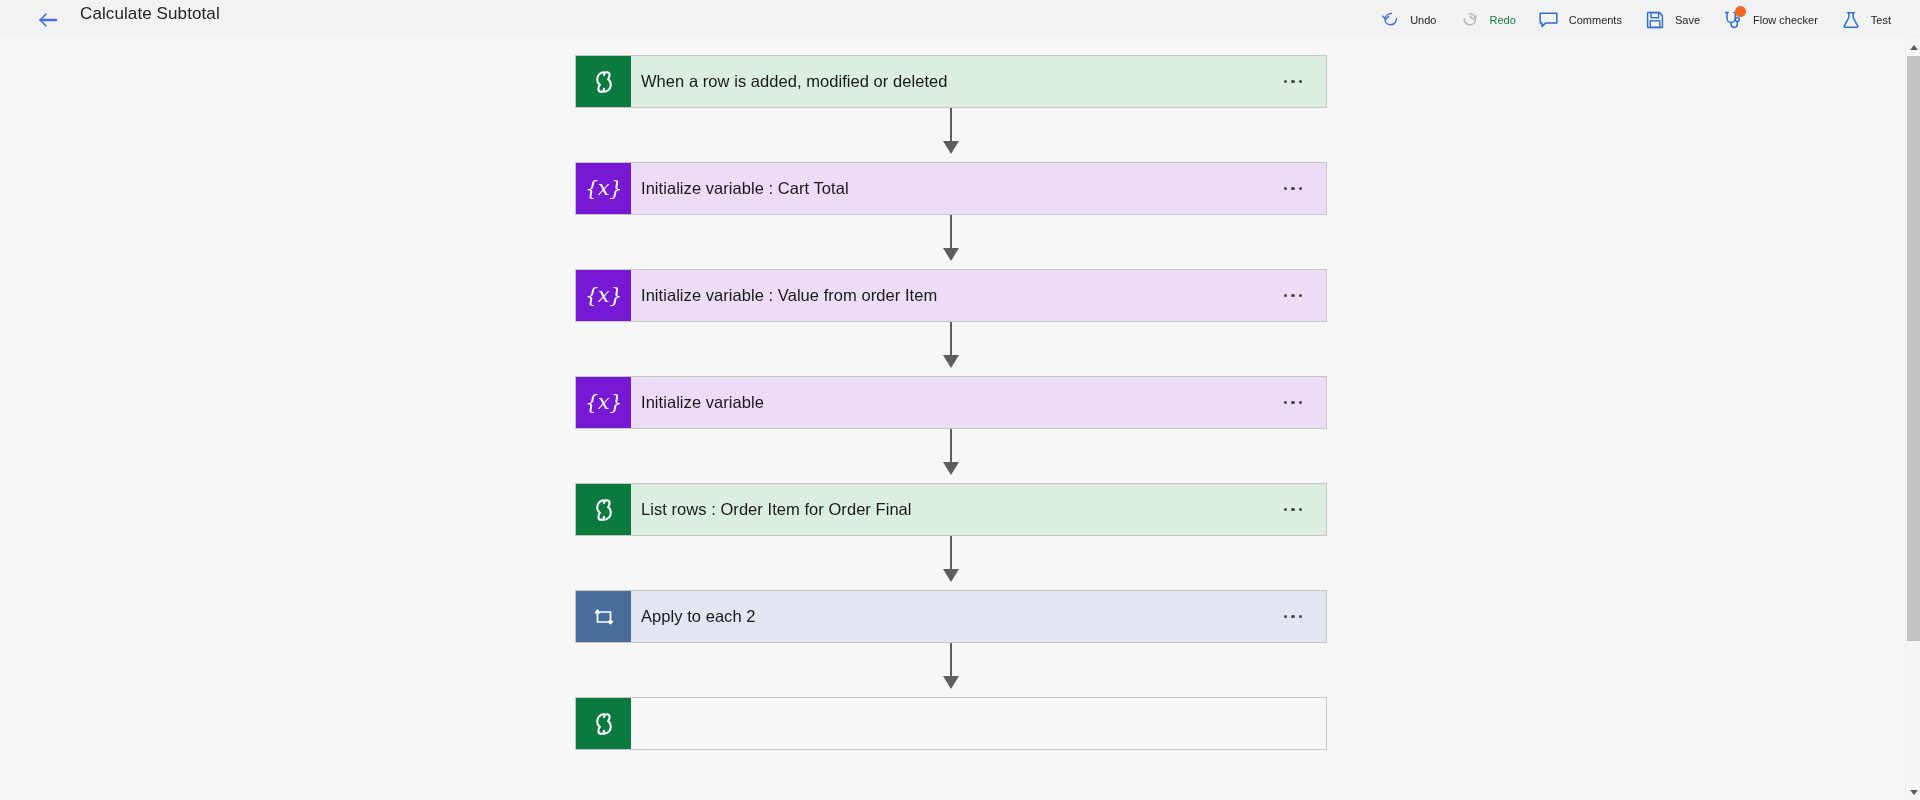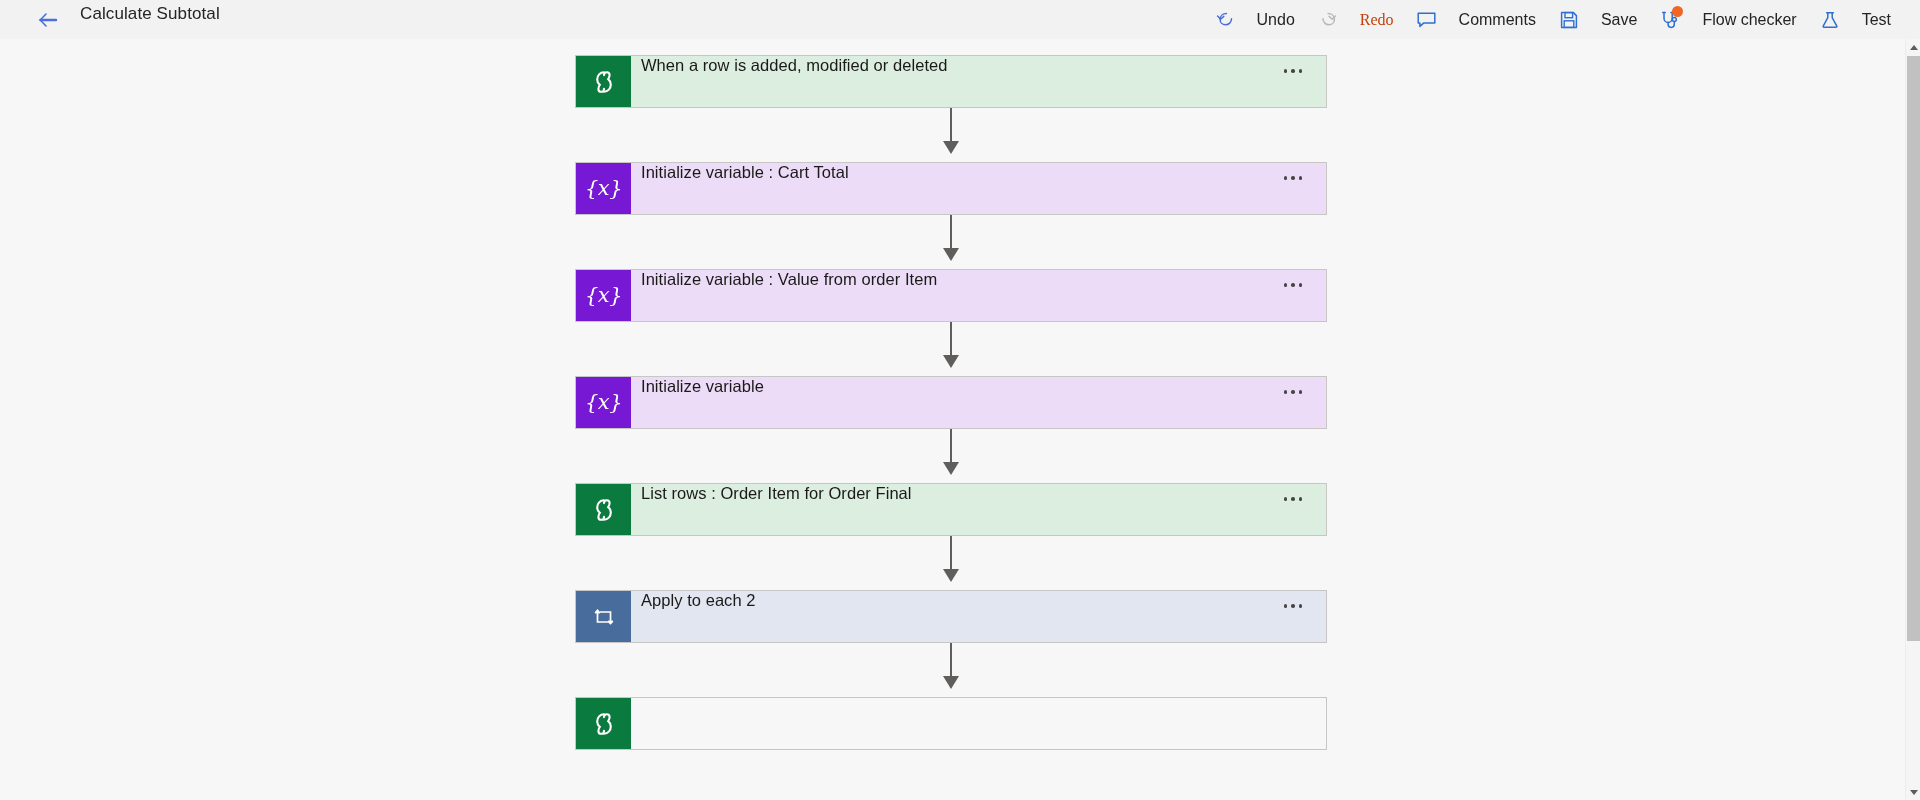--- a/index.html
+++ b/index.html
@@ -78,25 +78,25 @@
     width: 22px;
     height: 22px;
     display: flex;
     align-items: center;
     justify-content: center;
     position: relative;
     flex: none;
   }
 
   .cb-label {
-    font-size: 16px;
+    font-size: 11px;
     color: #252423;
-    margin-left: 21px;
-  }
-  .cb-item.disabled .cb-label { color: #c2410c; font-family: Liberation Serif, serif; }
+    margin-left: 9px;
+  }
+  .cb-item.disabled .cb-label { color: #15803d; }
 
   .badge-dot {
     position: absolute;
     width: 11px;
     height: 11px;
     border-radius: 50%;
     background: #f26522;
     top: -3px;
     right: -2px;
   }
@@ -134,21 +134,21 @@
     width: 55px;
     flex: none;
     display: flex;
     align-items: center;
     justify-content: center;
   }
 
   .node-body {
     flex: 1 1 auto;
     display: flex;
-    align-items: flex-start;
+    align-items: center;
     justify-content: space-between;
     padding-left: 10px;
     padding-right: 16px;
     min-width: 0;
   }
 
   .node-title {
     font-size: 16.5px;
     color: #1b1a19;
     white-space: nowrap;

